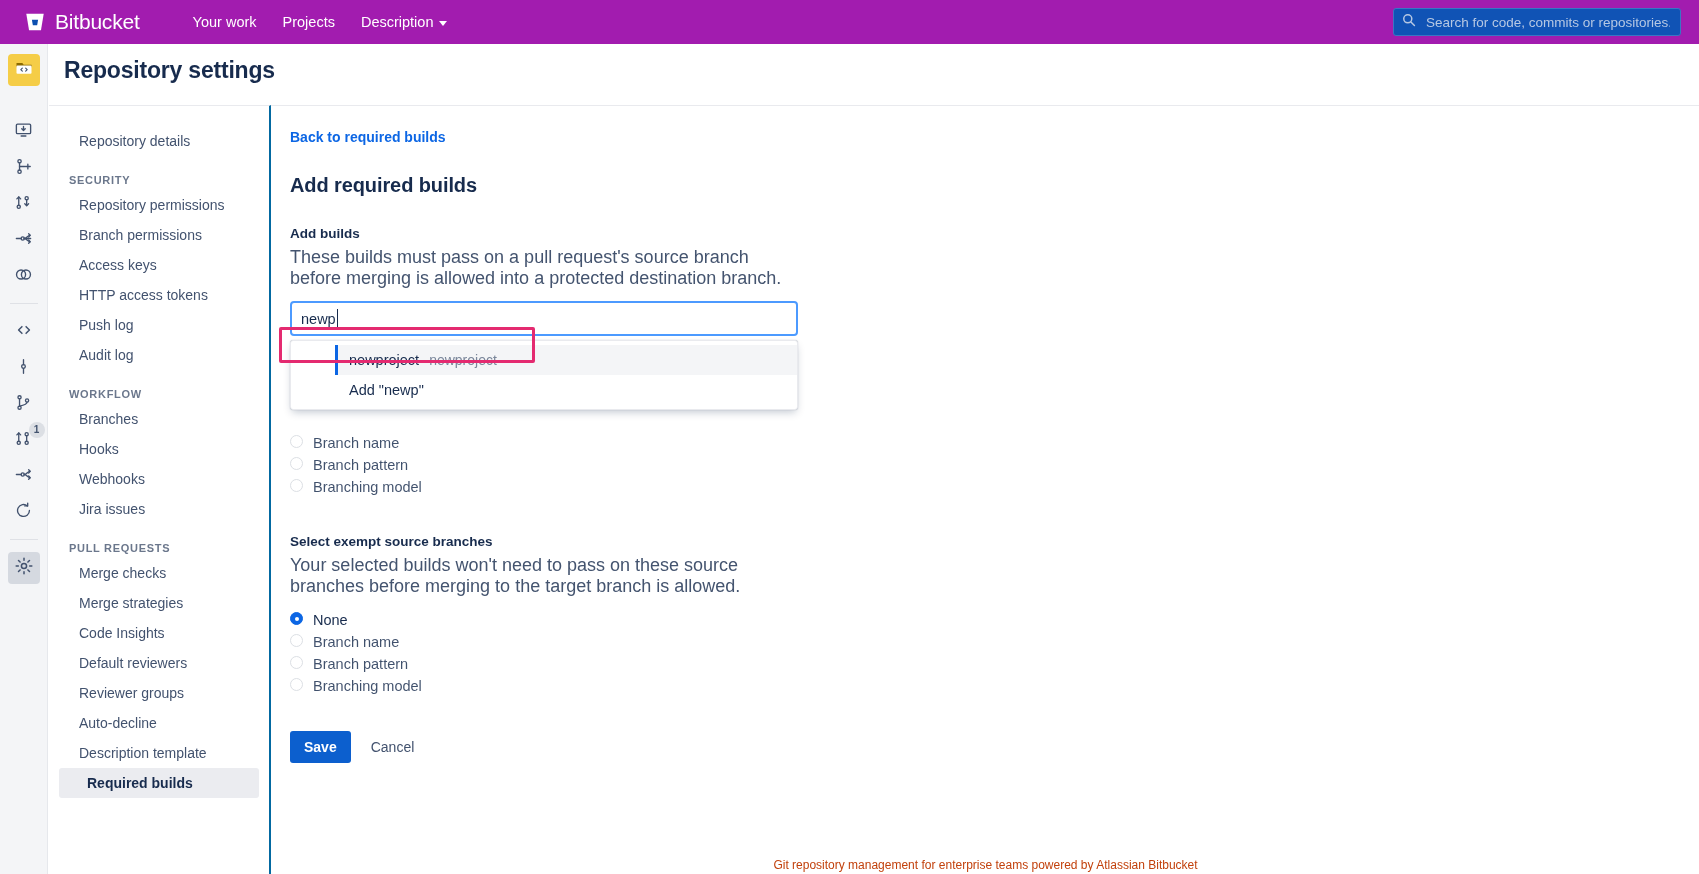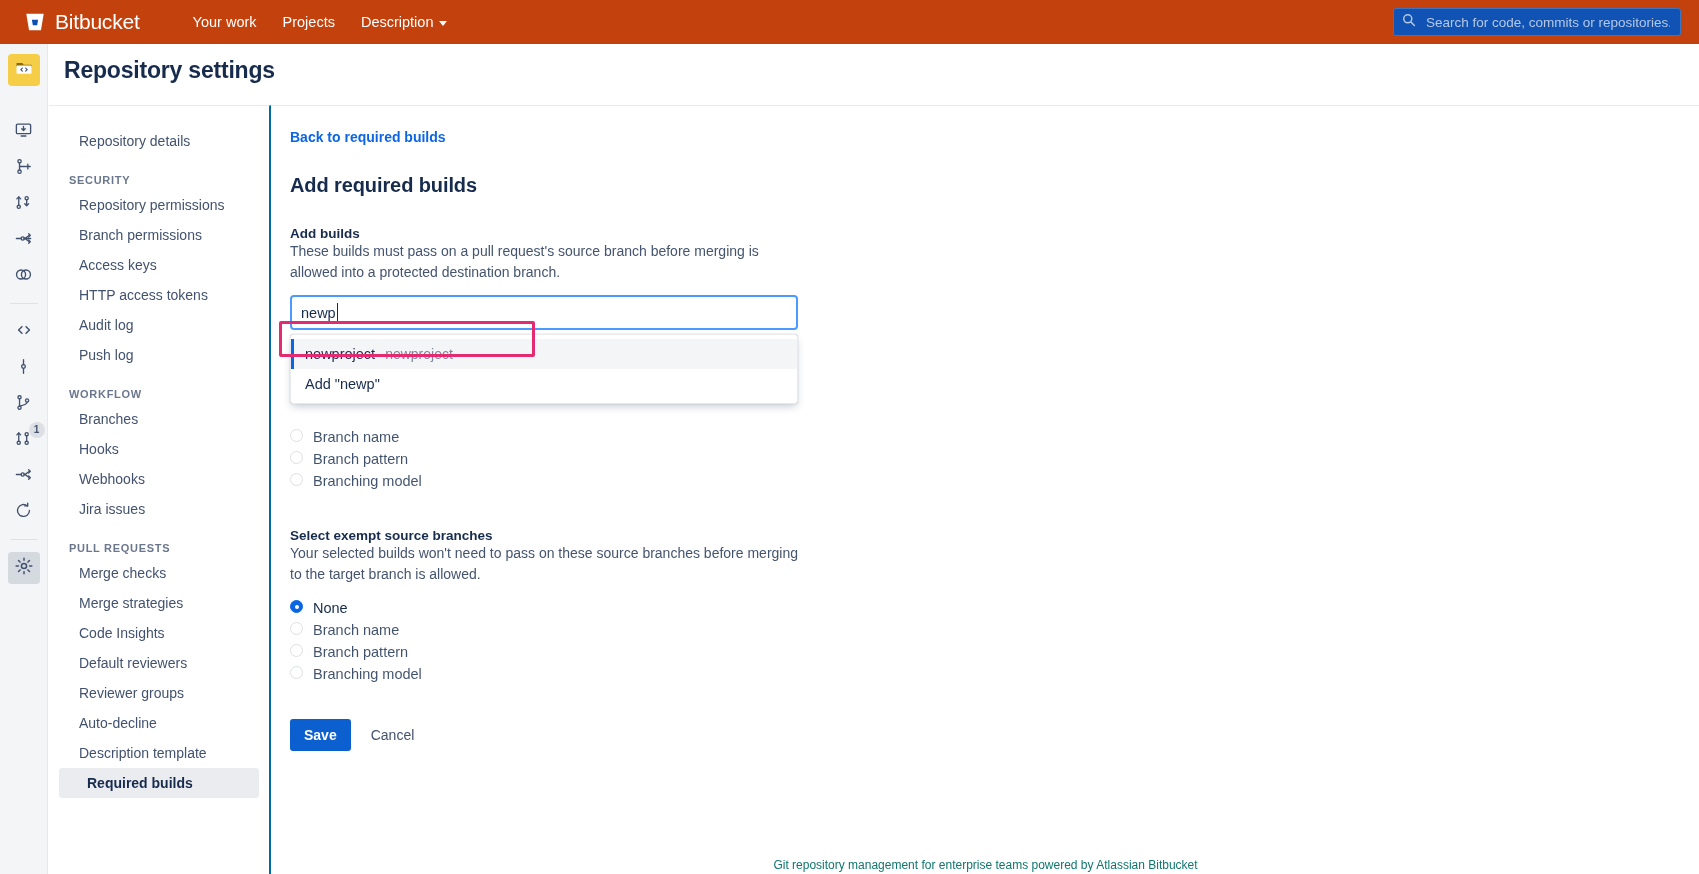--- a/index.html
+++ b/index.html
@@ -9,21 +9,21 @@
     overflow: hidden;
     background: #ffffff;
     font-family: "Liberation Sans", sans-serif;
     -webkit-font-smoothing: antialiased;
   }
 
   
   .topnav {
     position: absolute; top: 0; left: 0;
     width: 1699px; height: 44px;
-    background: #c2410c;
+    background: #a21caf;
     display: flex; align-items: center;
     z-index: 50;
   }
   .brand {
     display: flex; align-items: center;
     margin-left: 24px; gap: 9px;
   }
   .brand-mark { width: 22px; height: 22px; display: block; }
   .brand-text {
     color: #ffffff; font-size: 21px; letter-spacing: -0.2px;
@@ -138,22 +138,22 @@
   }
   .h2 {
     font-size: 20px; font-weight: 600; color: #172b4d;
     margin-top: 28px; letter-spacing: -0.1px;
   }
   .field-label {
     font-size: 13.5px; font-weight: 700; color: #172b4d;
     margin-top: 29px;
   }
   .field-help {
-    font-size: 14px; color: #44546f; line-height: 21px;
-    margin-top: 0; max-width: 510px;
+    font-size: 18px; color: #44546f; line-height: 21px;
+    margin-top: 6px; max-width: 510px;
   }
 
   
   .combo-wrap { position: relative; width: 605px; margin-top: 12px; }
   .combo-input {
     width: 508px; height: 35px;
     border: 2px solid #4c9aff; border-radius: 4px;
     background: #ffffff;
     font-size: 14.5px; color: #172b4d;
     font-family: "Liberation Sans", sans-serif;
@@ -172,20 +172,21 @@
     box-shadow: 0 4px 8px -2px rgba(9,30,66,0.25), 0 0 1px rgba(9,30,66,0.31);
     padding: 4px 0;
     z-index: 20;
   }
   .dd-option {
     position: relative;
     display: flex; align-items: center; gap: 10px;
     padding: 7px 14px 7px 14px;
     font-size: 14.5px; color: #172b4d;
     cursor: pointer;
+    margin-left: 44px;
   }
   .dd-option.hl { background: #f4f5f7; }
   .dd-option.hl::before {
     content: ""; position: absolute; left: 0; top: 0; bottom: 0;
     width: 3px; background: #0c66e4;
   }
   .dd-sub { color: #7a869a; font-size: 14px; }
   
   .annot {
     position: absolute;
@@ -235,21 +236,21 @@
     font-size: 14px; border: none; border-radius: 3px;
     padding: 8px 10px; cursor: pointer;
     font-family: "Liberation Sans", sans-serif;
   }
 
   
   .footer {
     position: absolute; left: 272px; top: 858px;
     width: 1427px;
     text-align: center;
-    font-size: 12px; color: #0f766e;
+    font-size: 12px; color: #c2410c;
     overflow: hidden; height: 16px;
   }
 </style>
 </head>
 <body>
 
 <div class="topnav">
   <div class="brand">
     <span class="brand-mark">
       <svg width="22" height="22" viewBox="0 0 24 24">
@@ -441,22 +442,22 @@
 
   <div class="nav-item first">
     <span>Repository details</span>
   </div>
 
   <div class="nav-section-label">Security</div>
   <div class="nav-item"><span>Repository permissions</span></div>
   <div class="nav-item"><span>Branch permissions</span></div>
   <div class="nav-item"><span>Access keys</span></div>
   <div class="nav-item"><span>HTTP access tokens</span></div>
+  <div class="nav-item"><span>Push log</span></div>
   <div class="nav-item"><span>Audit log</span></div>
-  <div class="nav-item"><span>Push log</span></div>
 
   <div class="nav-section-label">Workflow</div>
   <div class="nav-item"><span>Branches</span></div>
   <div class="nav-item"><span>Hooks</span></div>
   <div class="nav-item"><span>Webhooks</span></div>
   <div class="nav-item"><span>Jira issues</span></div>
 
   <div class="nav-section-label">Pull requests</div>
   <div class="nav-item"><span>Merge checks</span></div>
   <div class="nav-item"><span>Merge strategies</span></div>

